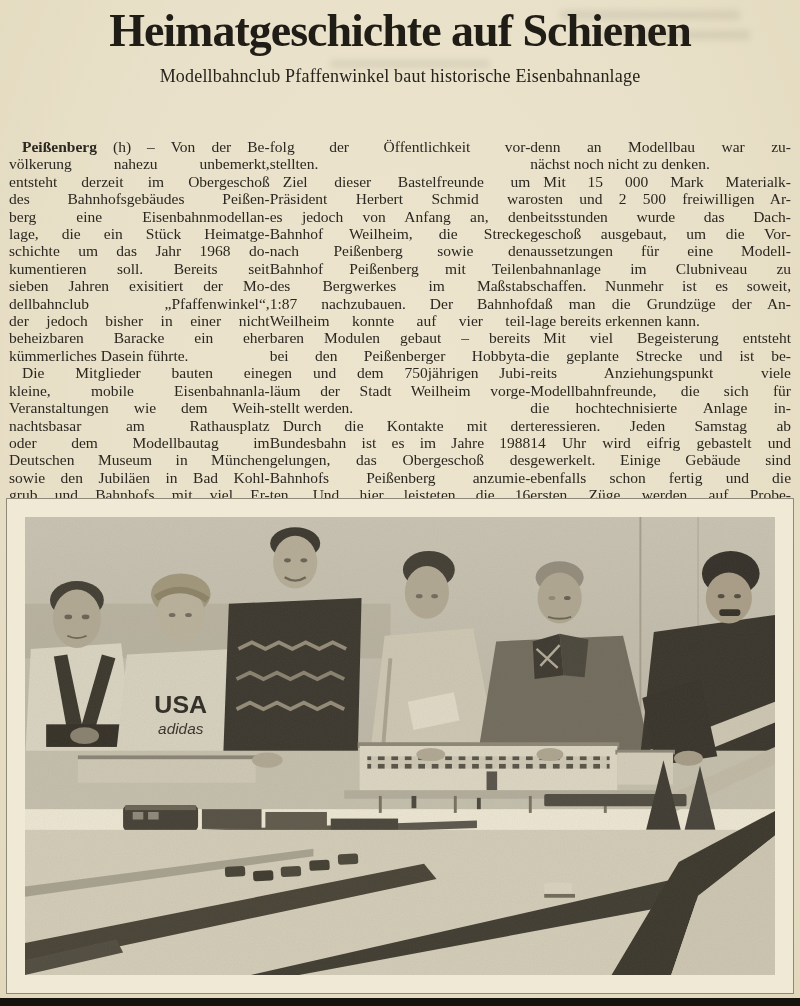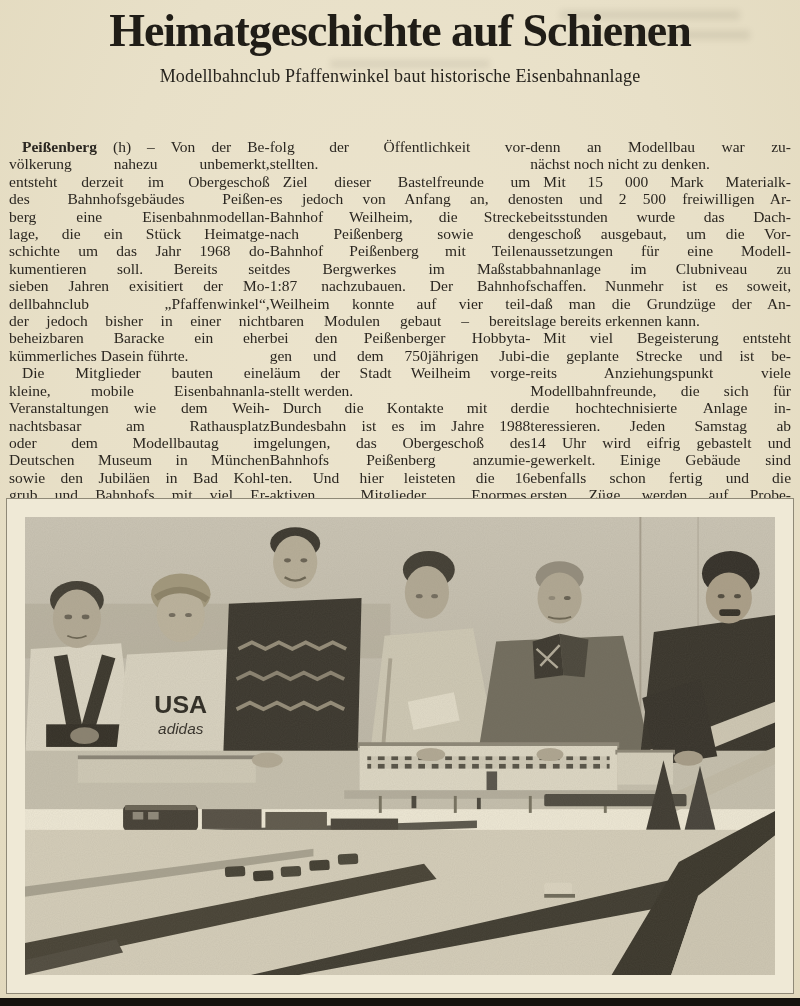--- a/index.html
+++ b/index.html
@@ -74,20 +74,21 @@
           <div class="line just">Deutschen Museum in München</div>
           <div class="line just">sowie den Jubiläen in Bad Kohl-</div>
           <div class="line just">grub und Bahnhofs mit viel Er-</div>
         </div>
     </div>
     <div class="col">
       <div>
           <div class="line just">folg der Öffentlichkeit vor-</div>
           <div class="line">stellten.</div>
           <div class="line just indent">Ziel dieser Bastelfreunde um</div>
+          <div class="line just">Präsident Herbert Schmid war</div>
           <div class="line just">es jedoch von Anfang an, den</div>
           <div class="line just">Bahnhof Weilheim, die Strecke</div>
           <div class="line just">nach Peißenberg sowie den</div>
           <div class="line just">Bahnhof Peißenberg mit Teilen</div>
           <div class="line just">des Bergwerkes im Maßstab</div>
           <div class="line just">1:87 nachzubauen. Der Bahnhof</div>
           <div class="line just">Weilheim konnte auf vier teil-</div>
           <div class="line just">baren Modulen gebaut – bereits</div>
           <div class="line just">bei den Peißenberger Hobbyta-</div>
           <div class="line just">gen und dem 750jährigen Jubi-</div>

